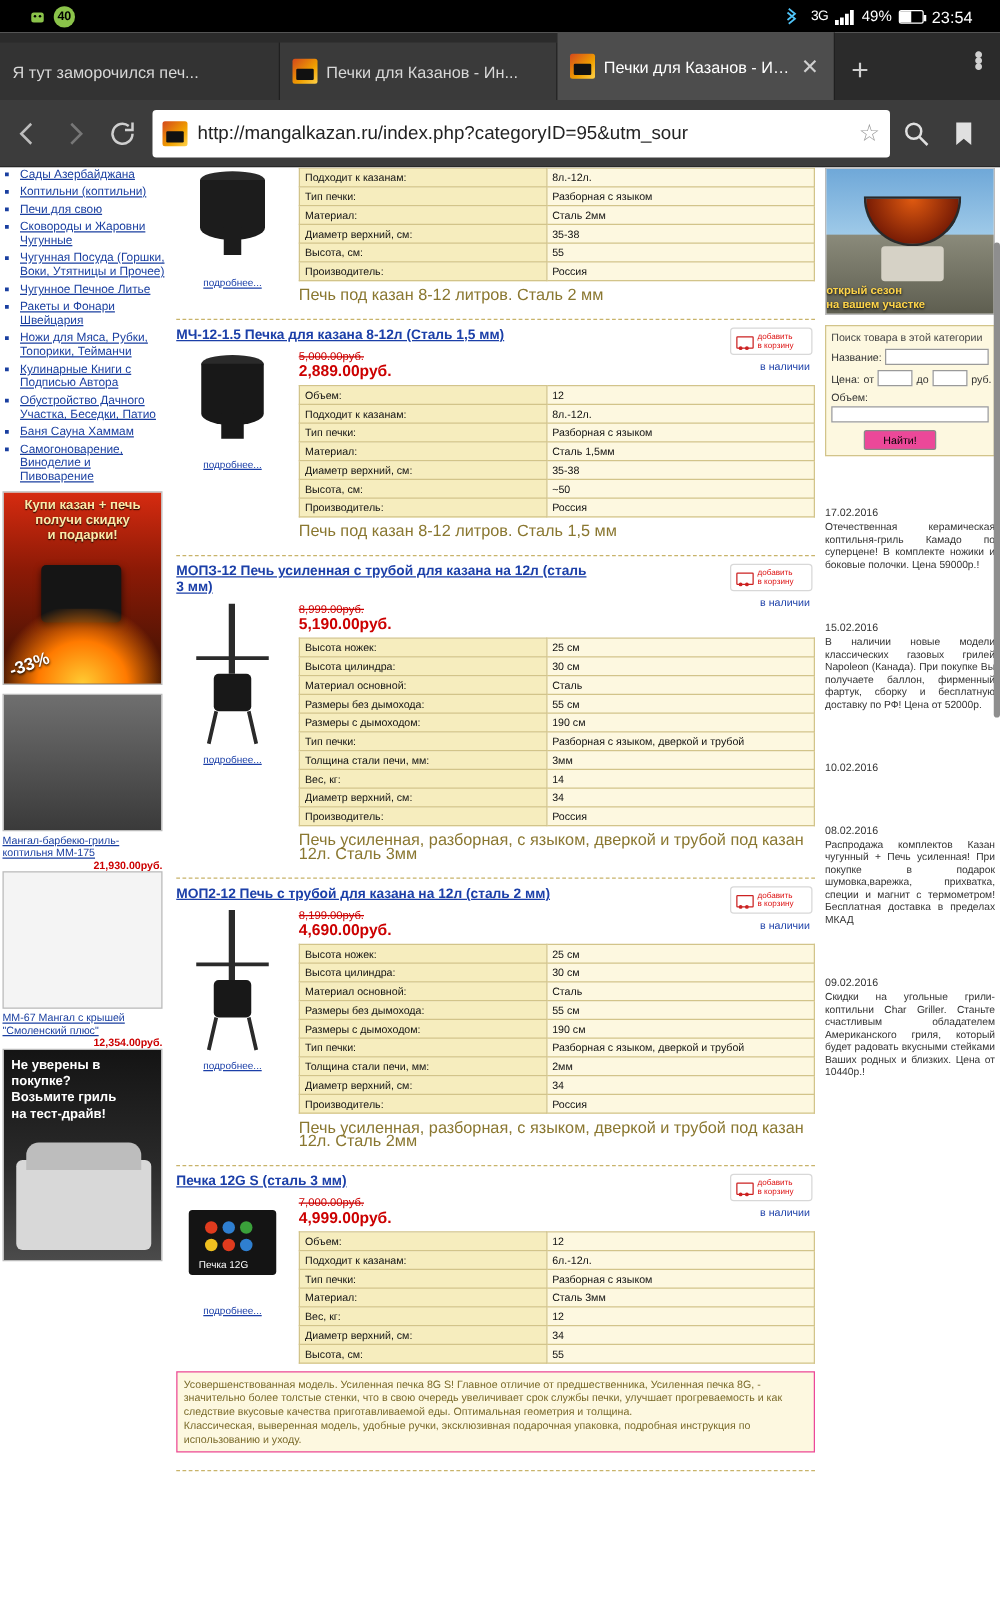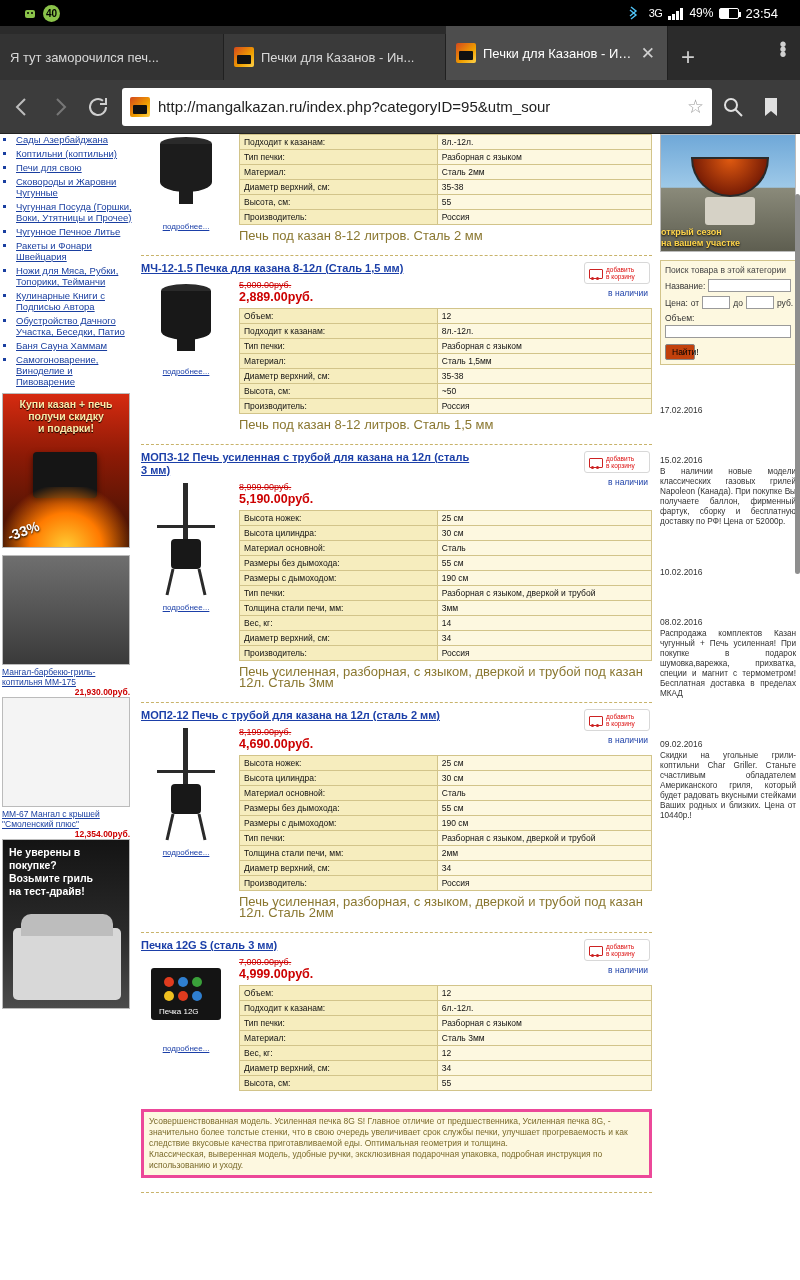--- a/index.html
+++ b/index.html
@@ -157,21 +157,21 @@
   table.spec td.k{background:#f6edbe;width:48%;}
   table.spec td.v{background:#fdf8e0;}
   .old-price{font-size:9px;color:#c00;text-decoration:line-through;margin:1px 0 0;}
   .new-price{font-size:12.5px;color:#c00;font-weight:bold;margin:0 0 4px;}
   .pdesc{
     margin-top:5px;font-size:13px;color:#7a6a2a;line-height:11px;
     background:#fdf8e0;border:1px solid #d2c48a;padding:3px 4px;
   }
   .pdesc.plain{background:transparent;border:none;padding:0;color:#8a7730;}
   .desc-box{
-    margin-top:18px;background:#fdf8e0;border:3px solid #ec4899;padding:4px 5px;
+    margin-top:6px;background:#fdf8e0;border:1px solid #ec4899;padding:4px 5px;
     font-size:8.5px;line-height:11px;color:#7a6a2a;
   }
 
   
   .col-right{width:142px;flex:none;background:#fff;padding:0 4px 0 2px;}
   .hero{
     width:136px;height:118px;border:1px solid #bbb;position:relative;overflow:hidden;
     background:linear-gradient(180deg,#6fa8d8 0%,#9ec9e8 45%,#8a8a7a 46%,#5e5e50 100%);
   }
   .hero .bowl{
@@ -183,22 +183,22 @@
     position:absolute;left:0;bottom:2px;width:100%;text-align:left;color:#ffd54a;
     font-size:9px;font-weight:bold;line-height:11px;text-shadow:0 1px 2px #000;
   }
   .search-box{margin-top:8px;border:1px solid #d2c48a;background:#fdf8e0;padding:4px;}
   .search-title{font-size:8.5px;color:#444;margin-bottom:4px;}
   .sline{display:flex;align-items:center;gap:3px;margin-bottom:4px;font-size:8.5px;color:#333;}
   .sline input{height:13px;border:1px solid #9a9a9a;font-size:8.5px;padding:0 2px;background:#fff;}
   .in-wide{flex:1;min-width:0;}
   .in-small{width:28px;}
   .findbtn{
-    margin-top:2px;width:30px;height:16px;border:1px solid #888;background:#c2410c;
-    font-size:8.5px;border-radius:2px;
+    margin-top:2px;width:58px;height:16px;border:1px solid #888;background:#ec4899;
+    font-size:8.5px;border-radius:2px;margin-left:26px;
   }
   .news-item{margin-top:9px;}
   .news-date{font-size:8.5px;color:#333;margin-bottom:2px;margin-top:40px;}
   .news-text{font-size:8.2px;line-height:10px;color:#333;text-align:justify;}
   svg{display:block;}
 </style>
 </head>
 <body>
 
 <div class="statusbar">
@@ -697,20 +697,21 @@
       </div>
       <div class="sline" style="display:block">
         <div style="margin-bottom:2px">Объем:</div>
         <input class="in-wide" style="width: 100%;" value="">
       </div>
       <button class="findbtn">Найти!</button>
     </div>
 
     <div class="news-item">
       <div class="news-date">17.02.2016</div>
+      <div class="news-text">Отечественная керамическая коптильня-гриль Камадо по суперцене! В комплекте ножики и боковые полочки. Цена 59000р.!</div>
     </div>
     <div class="news-item">
       <div class="news-date">15.02.2016</div>
       <div class="news-text">В наличии новые модели классических газовых грилей Napoleon (Канада). При покупке Вы получаете баллон, фирменный фартук, сборку и бесплатную доставку по РФ! Цена от 52000р.</div>
     </div>
     <div class="news-item">
       <div class="news-date">10.02.2016</div>
     </div>
     <div class="news-item">
       <div class="news-date">08.02.2016</div>

